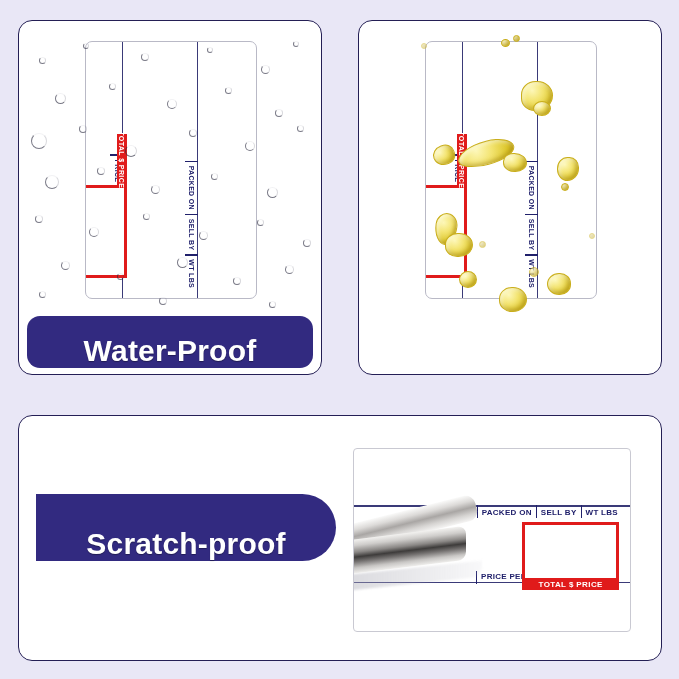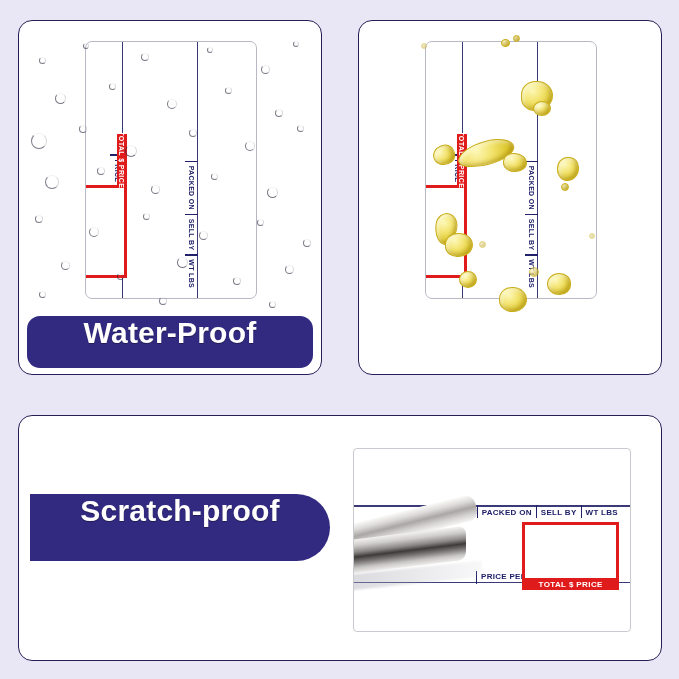--- a/index.html
+++ b/index.html
@@ -31,41 +31,41 @@
   #card-water { left: 18px;  top: 20px;  width: 304px; height: 355px; }
   #card-oil   { left: 358px; top: 20px;  width: 304px; height: 355px; }
   #card-scratch { left: 18px; top: 415px; width: 644px; height: 246px; }
 
   
   .banner {
     position: absolute;
     background: #322a80;
     color: #ffffff;
     display: flex;
-    align-items: flex-start;
+    align-items: flex-end;
     justify-content: center;
     letter-spacing: .2px;
   }
   .banner-label {
     font-weight: bold;
     font-stretch: condensed;
     text-shadow: 0 1px 1px rgba(0,0,0,.35);
     white-space: nowrap;
   }
   .banner-top {
     left: 8px;
     right: 8px;
     bottom: 6px;
     height: 52px;
     border-radius: 13px;
   }
   .banner-top .banner-label { font-size: 30px; }
 
   .banner-side {
-    left: 11px;
+    left: 17px;
     top: 78px;
     width: 300px;
     height: 67px;
     border-radius: 0 34px 34px 0;
     justify-content: center;
   }
   .banner-side .banner-label { font-size: 30px; }
 
   
   .label-wrap {

